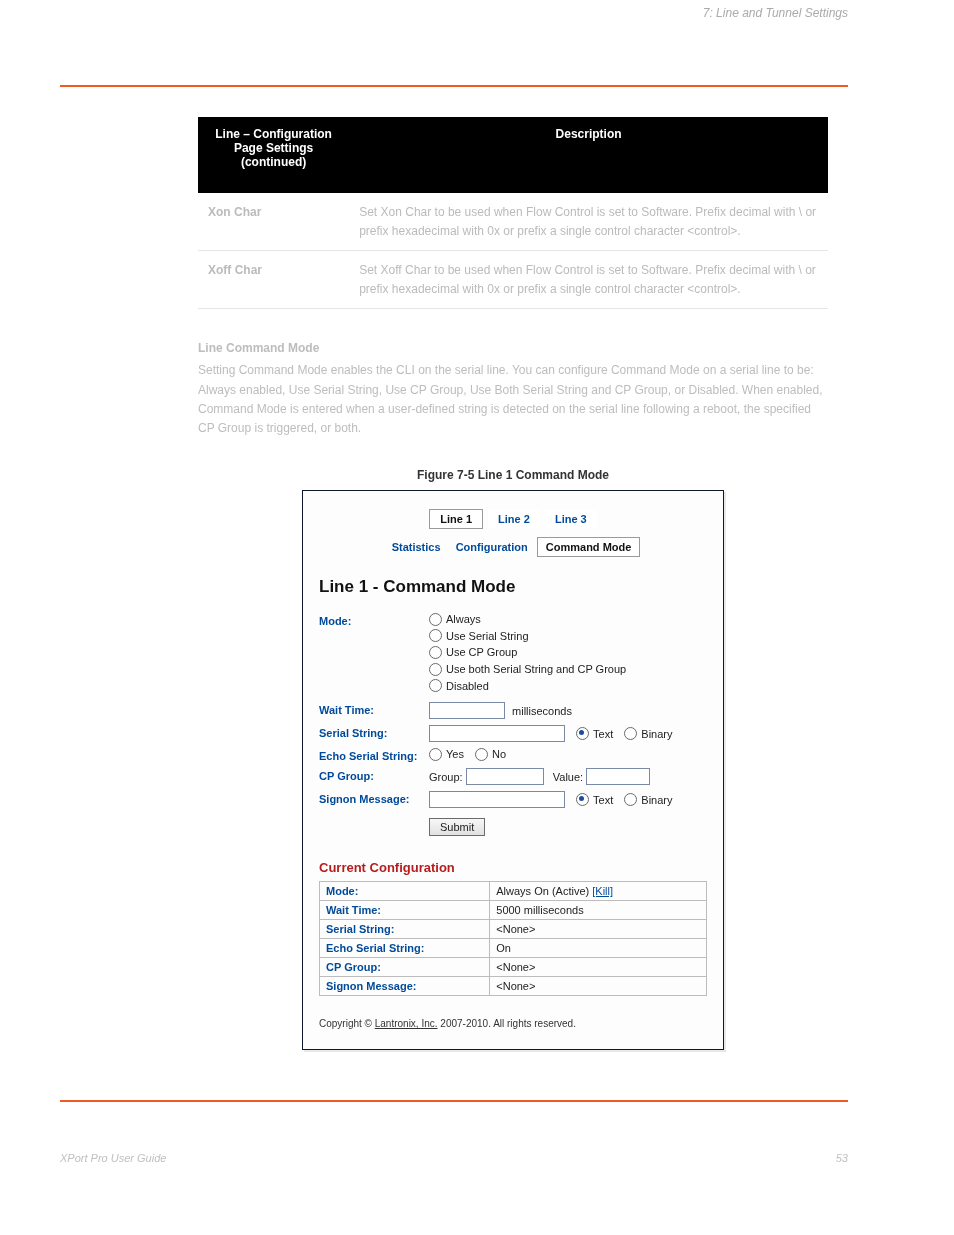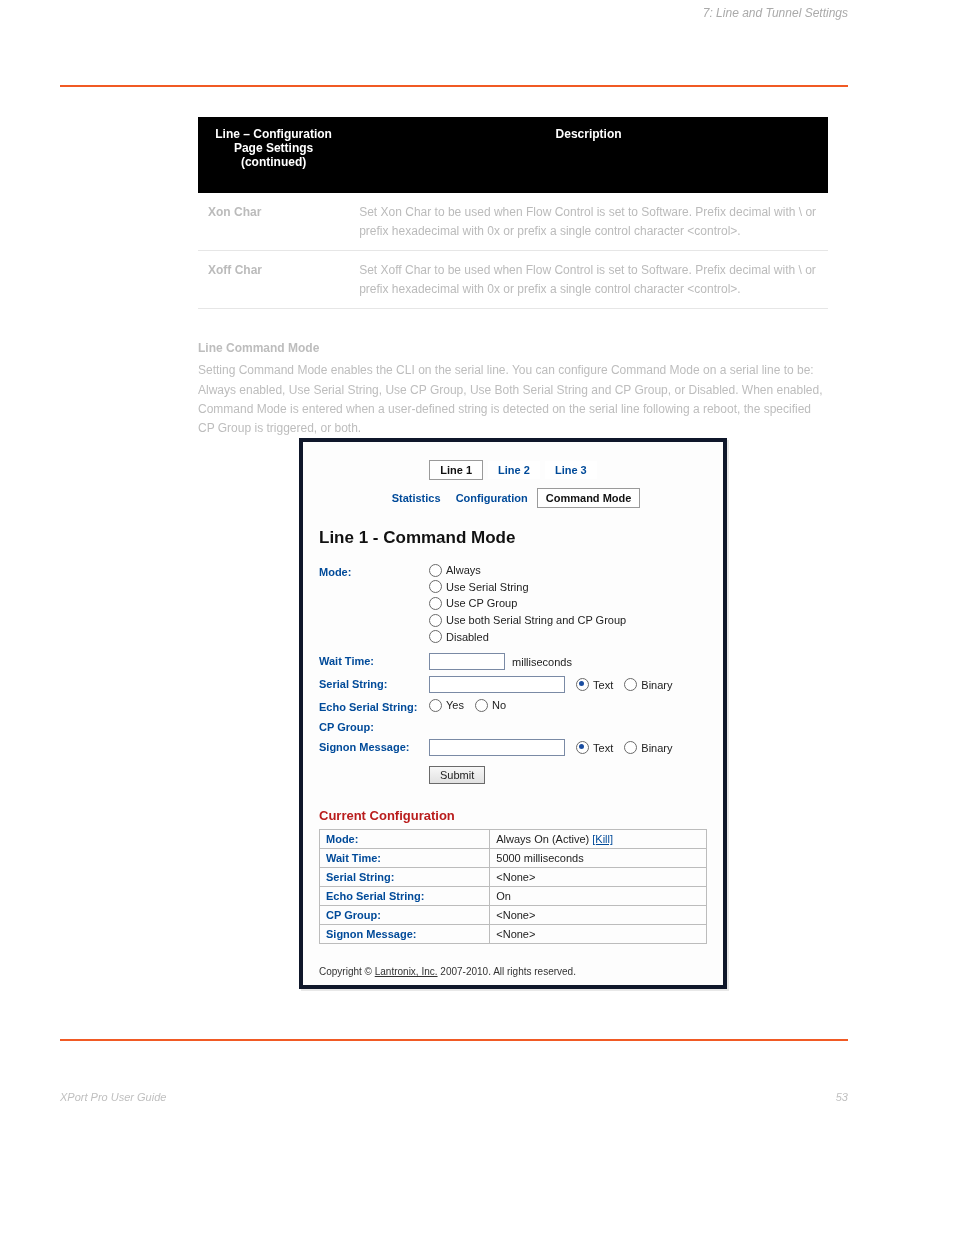--- a/index.html
+++ b/index.html
@@ -76,24 +76,24 @@
     text-align: center;
     margin: 30px 0 8px 0;
     font-size: 12px;
     color: #333;
   }
 
   
   .shot {
     width: 388px;
     margin: 0 auto;
-    border: 4px solid #0f172a;
+    border: 1px solid #0f172a;
     background: #fdfdfd;
     box-shadow: 2px 2px 0 #e8e8e8;
-    padding: 18px 16px 8px 16px;
+    padding: 18px 16px 20px 16px;
     font-family: Arial, Helvetica, sans-serif;
     font-size: 11px;
   }
   .linerow {
     text-align: center;
     margin-bottom: 8px;
   }
   .linetab {
     display: inline-block;
     border: 1px solid #9a9a9a;
@@ -268,20 +268,21 @@
         <tr>
           <td>Xoff Char</td>
           <td>Set Xoff Char to be used when Flow Control is set to Software. Prefix decimal with \ or prefix hexadecimal with 0x or prefix a single control character &lt;control&gt;.</td>
         </tr>
       </tbody>
     </table>
 
     <div class="subhead">Line Command Mode</div>
     <div class="blurb">Setting Command Mode enables the CLI on the serial line. You can configure Command Mode on a serial line to be: Always enabled, Use Serial String, Use CP Group, Use Both Serial String and CP Group, or Disabled. When enabled, Command Mode is entered when a user-defined string is detected on the serial line following a reboot, the specified CP Group is triggered, or both.</div>
 
+    <div class="fig-label">Figure 7-5  Line 1 Command Mode</div>
 
     <div class="shot">
 
       <div class="linerow">
         <span class="linetab sel">Line 1</span>
         <span class="linetab plain">Line 2</span>
         <span class="linetab plain">Line 3</span>
       </div>
 
       <div class="subtabs">
@@ -323,20 +324,26 @@
       <div class="formrow">
         <div class="lbl">Echo Serial String:</div>
         <div class="val">
           <span class="inline-rad" style="margin-left:0"><span class="radio"></span><span>Yes</span></span>
           <span class="inline-rad"><span class="radio"></span><span>No</span></span>
         </div>
       </div>
 
       <div class="formrow">
         <div class="lbl">CP Group:</div>
+        <div class="val">
+          <span>Group:</span>
+          <input class="txtin gp" style="">
+          <span style="margin-left:6px">Value:</span>
+          <input class="txtin vl" style="">
+        </div>
       </div>
 
       <div class="formrow">
         <div class="lbl">Signon Message:</div>
         <div class="val">
           <input class="txtin sg" style="">
           <span class="inline-rad"><span class="radio sel"></span><span>Text</span></span>
           <span class="inline-rad"><span class="radio"></span><span>Binary</span></span>
         </div>
       </div>

